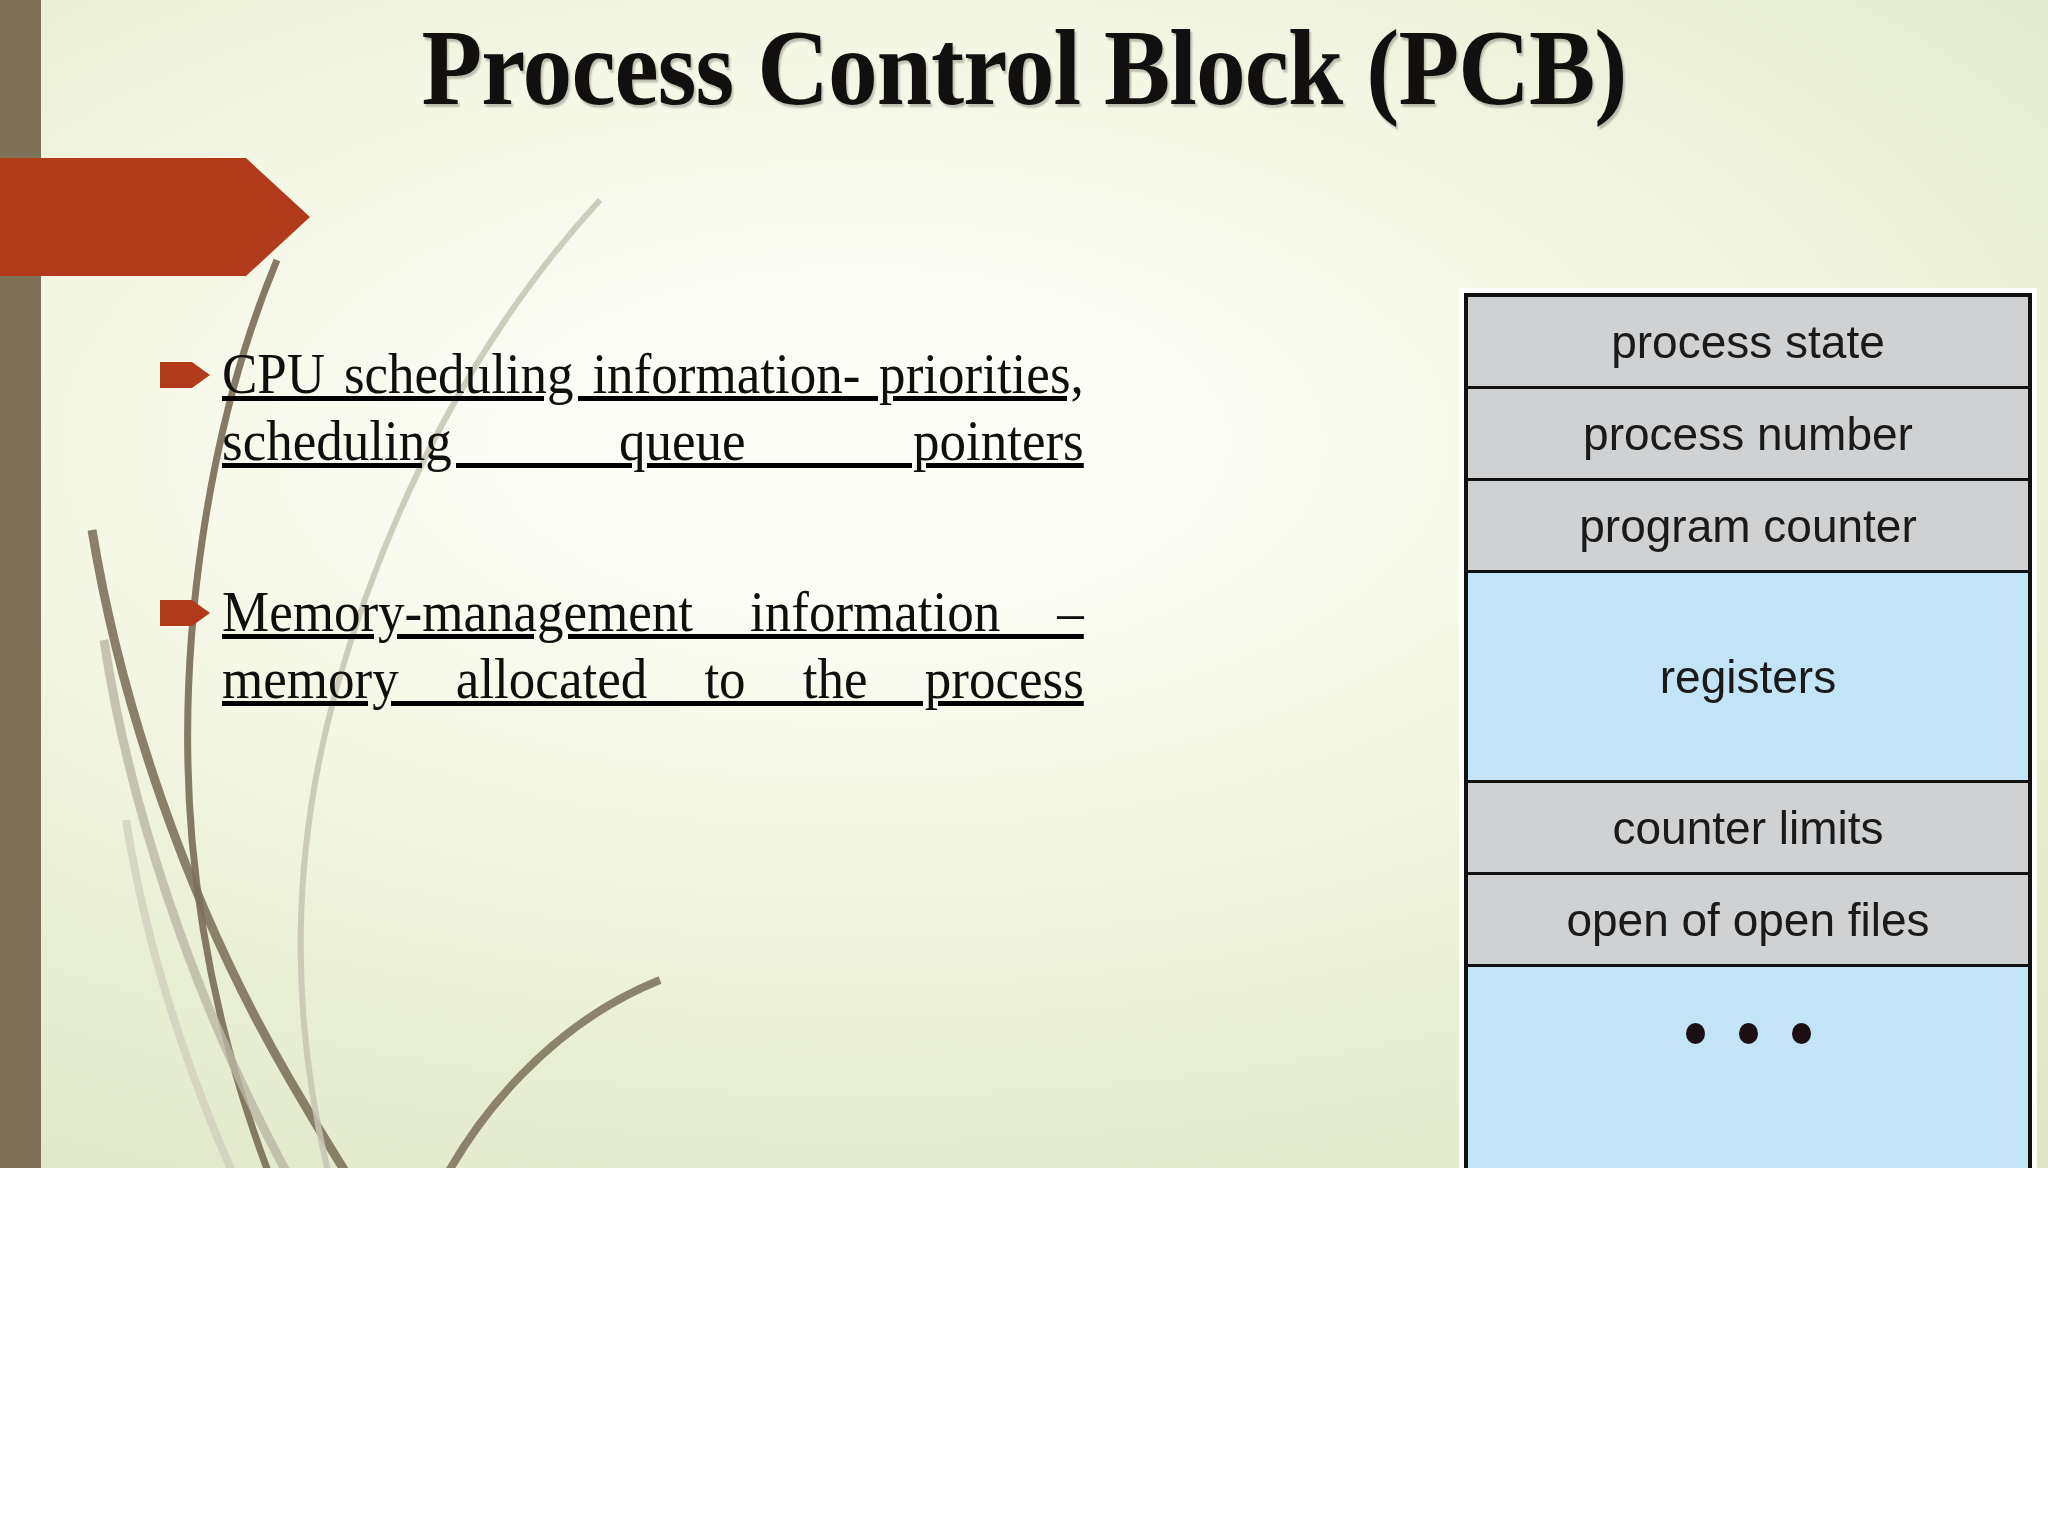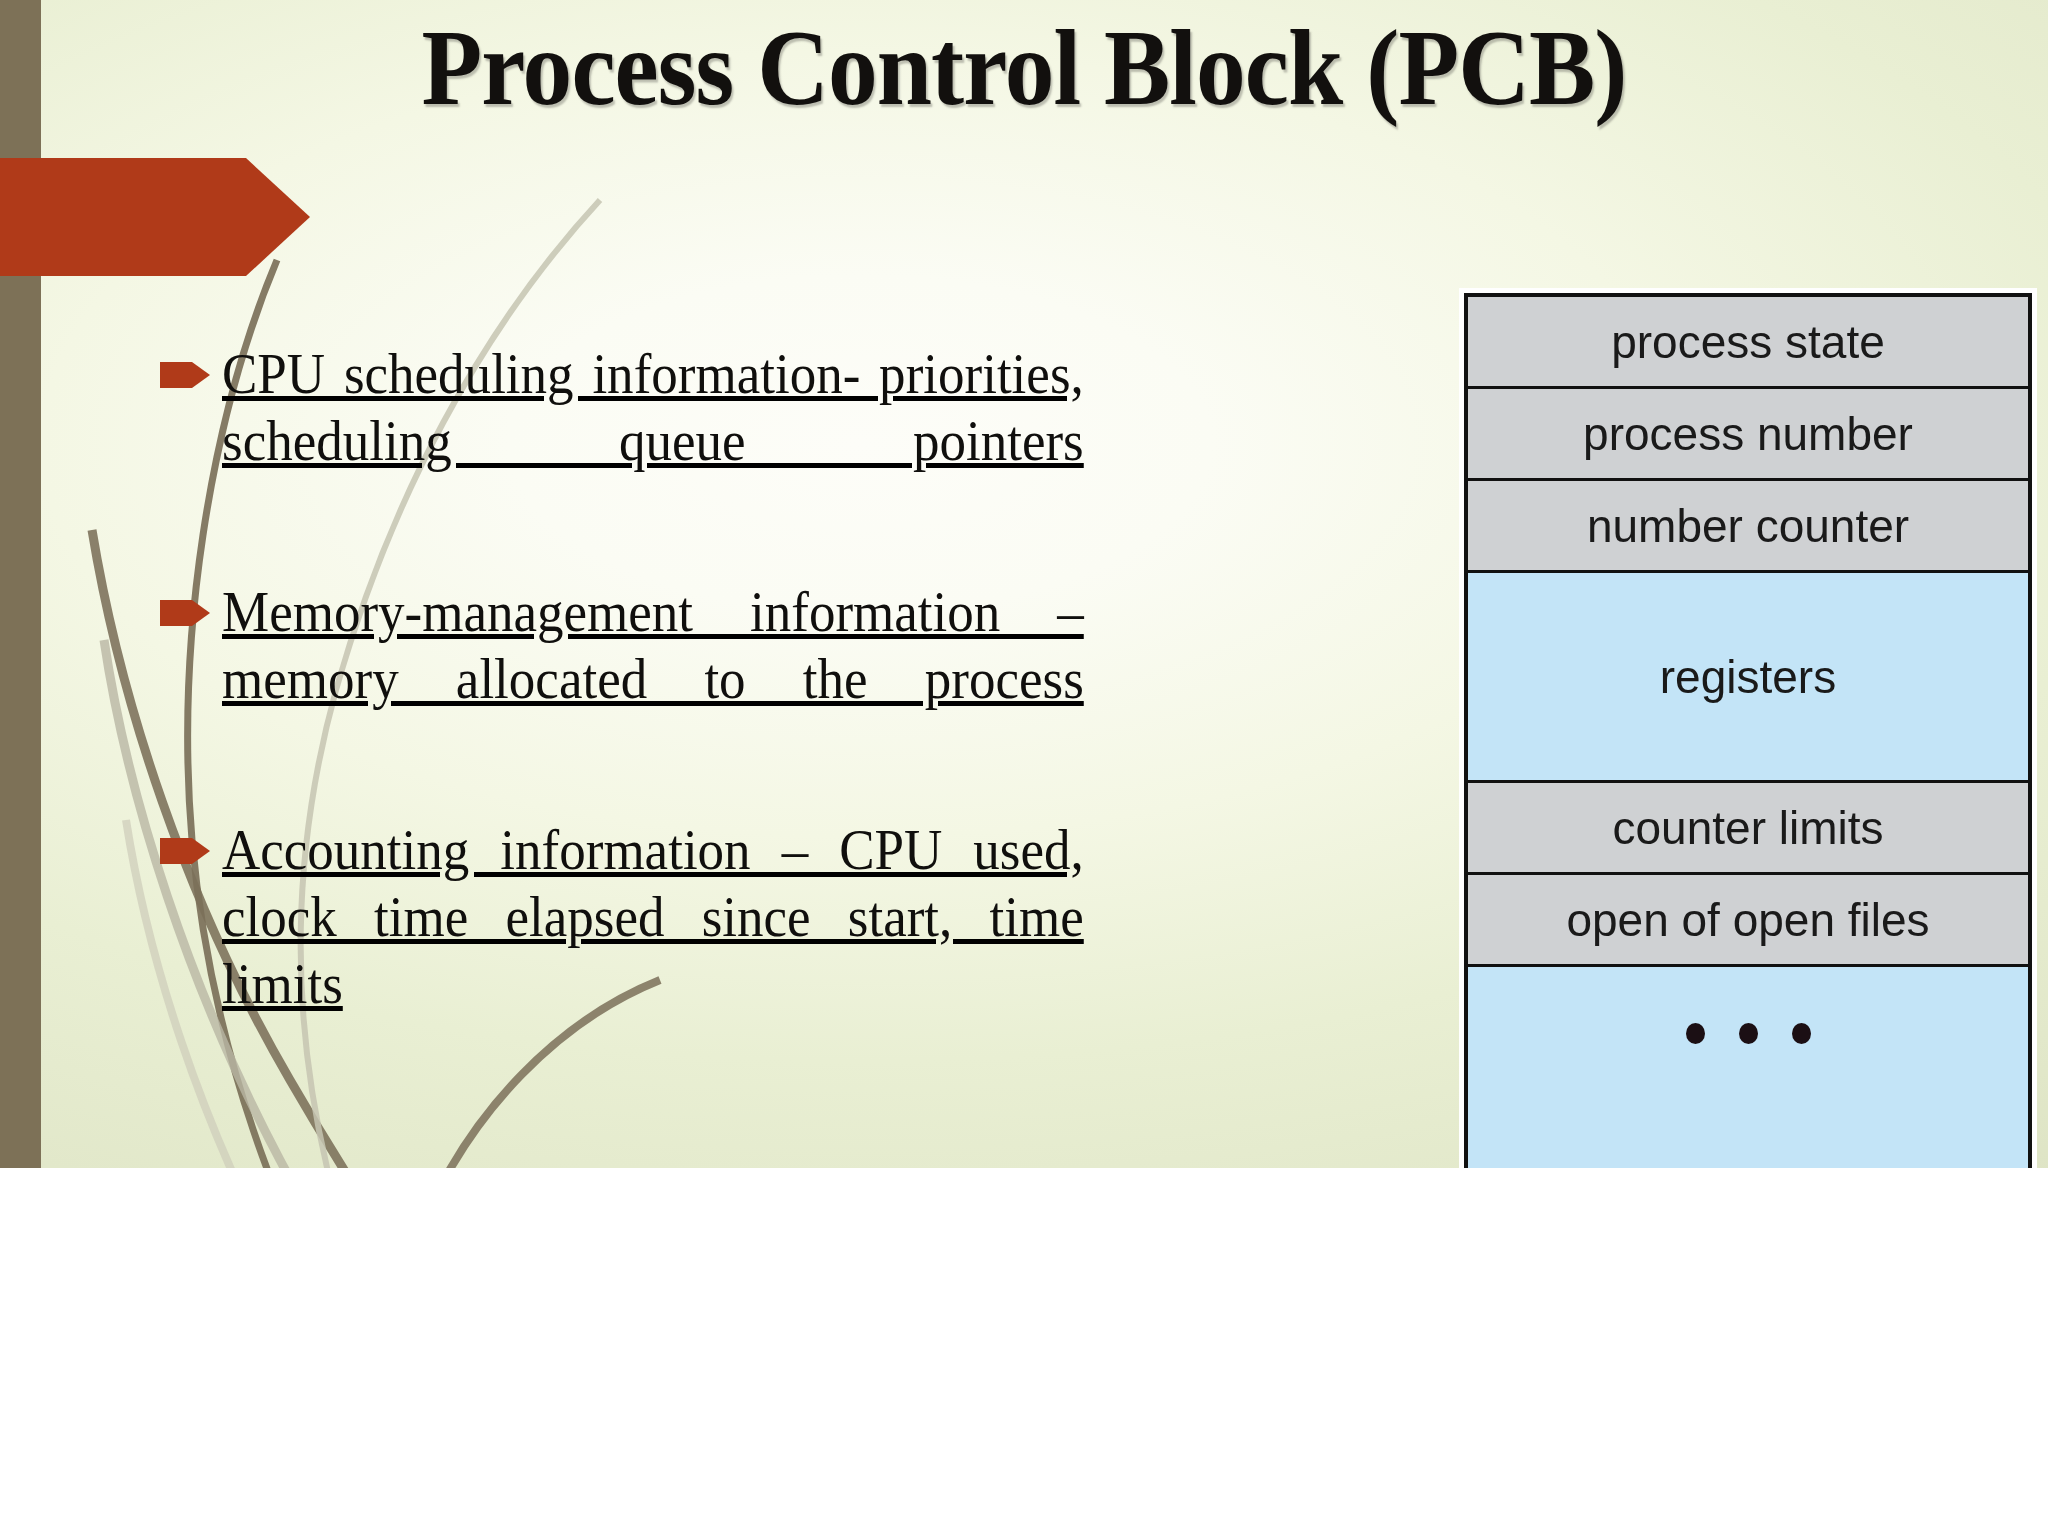--- a/index.html
+++ b/index.html
@@ -201,43 +201,37 @@
       <span class="bullet-text">CPU scheduling information- priorities, scheduling queue pointers</span>
     </div>
 
     <div class="bullet-row">
       <svg class="bullet-marker" viewBox="0 0 50 34">
         <polygon points="0,4 32,4 50,17 32,30 0,30" fill="#b03a19"></polygon>
       </svg>
       <span class="bullet-text">Memory-management information – memory allocated to the process</span>
     </div>
 
-    <div class="bullet-row">
-      <svg class="bullet-marker" viewBox="0 0 50 34">
-        <polygon points="0,4 32,4 50,17 32,30 0,30" fill="#b03a19"></polygon>
-      </svg>
-      <span class="bullet-text">Accounting information – CPU used, clock time elapsed since start, time limits</span>
-    </div>
 
 
   </div>
 
   <div id="pcb-diagram">
     <div id="pcb-table">
 
       <div class="pcb-row pcb-gray pcb-h-sm">
         <span>process state</span>
       </div>
 
       <div class="pcb-row pcb-gray pcb-h-sm">
         <span>process number</span>
       </div>
 
       <div class="pcb-row pcb-gray pcb-h-sm">
-        <span>number counter</span>
+        <span>program counter</span>
       </div>
 
       <div class="pcb-row pcb-blue pcb-h-reg">
         <span>registers</span>
       </div>
 
       <div class="pcb-row pcb-gray pcb-h-sm">
         <span>counter limits</span>
       </div>
 

